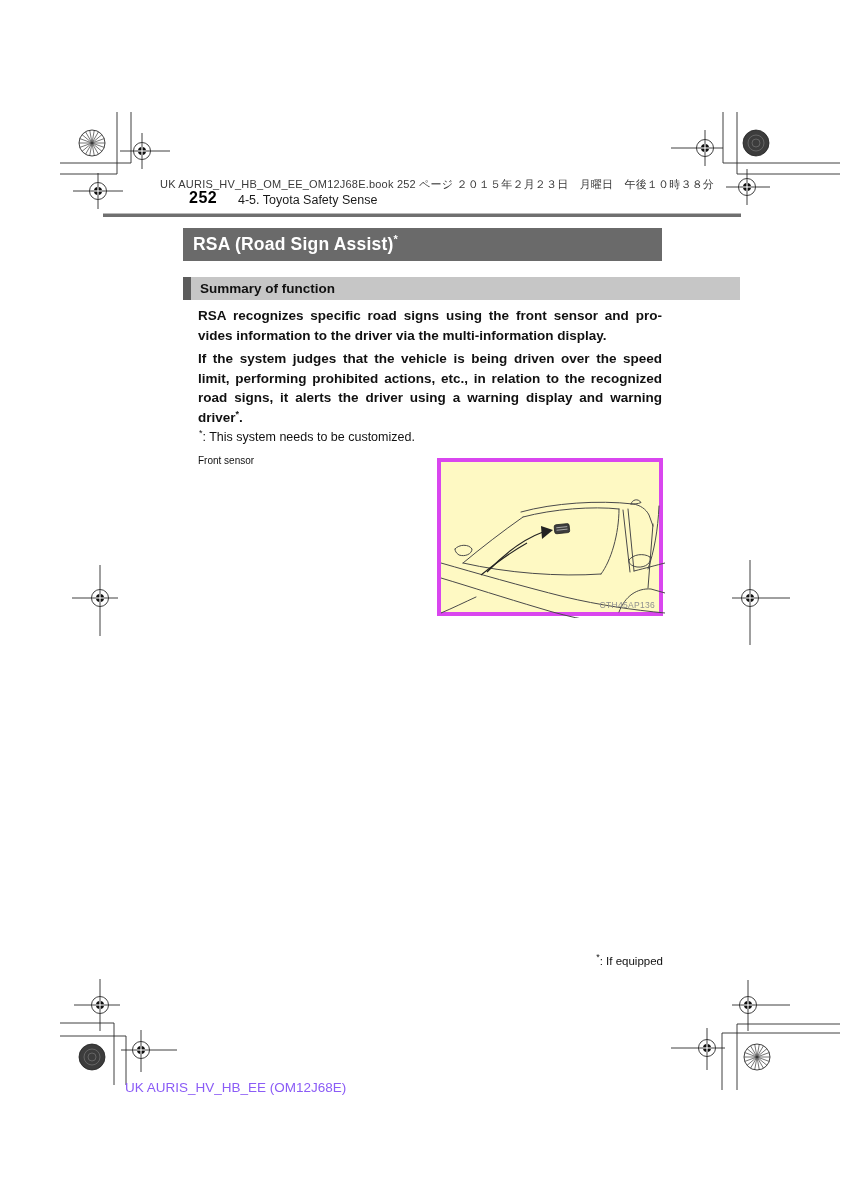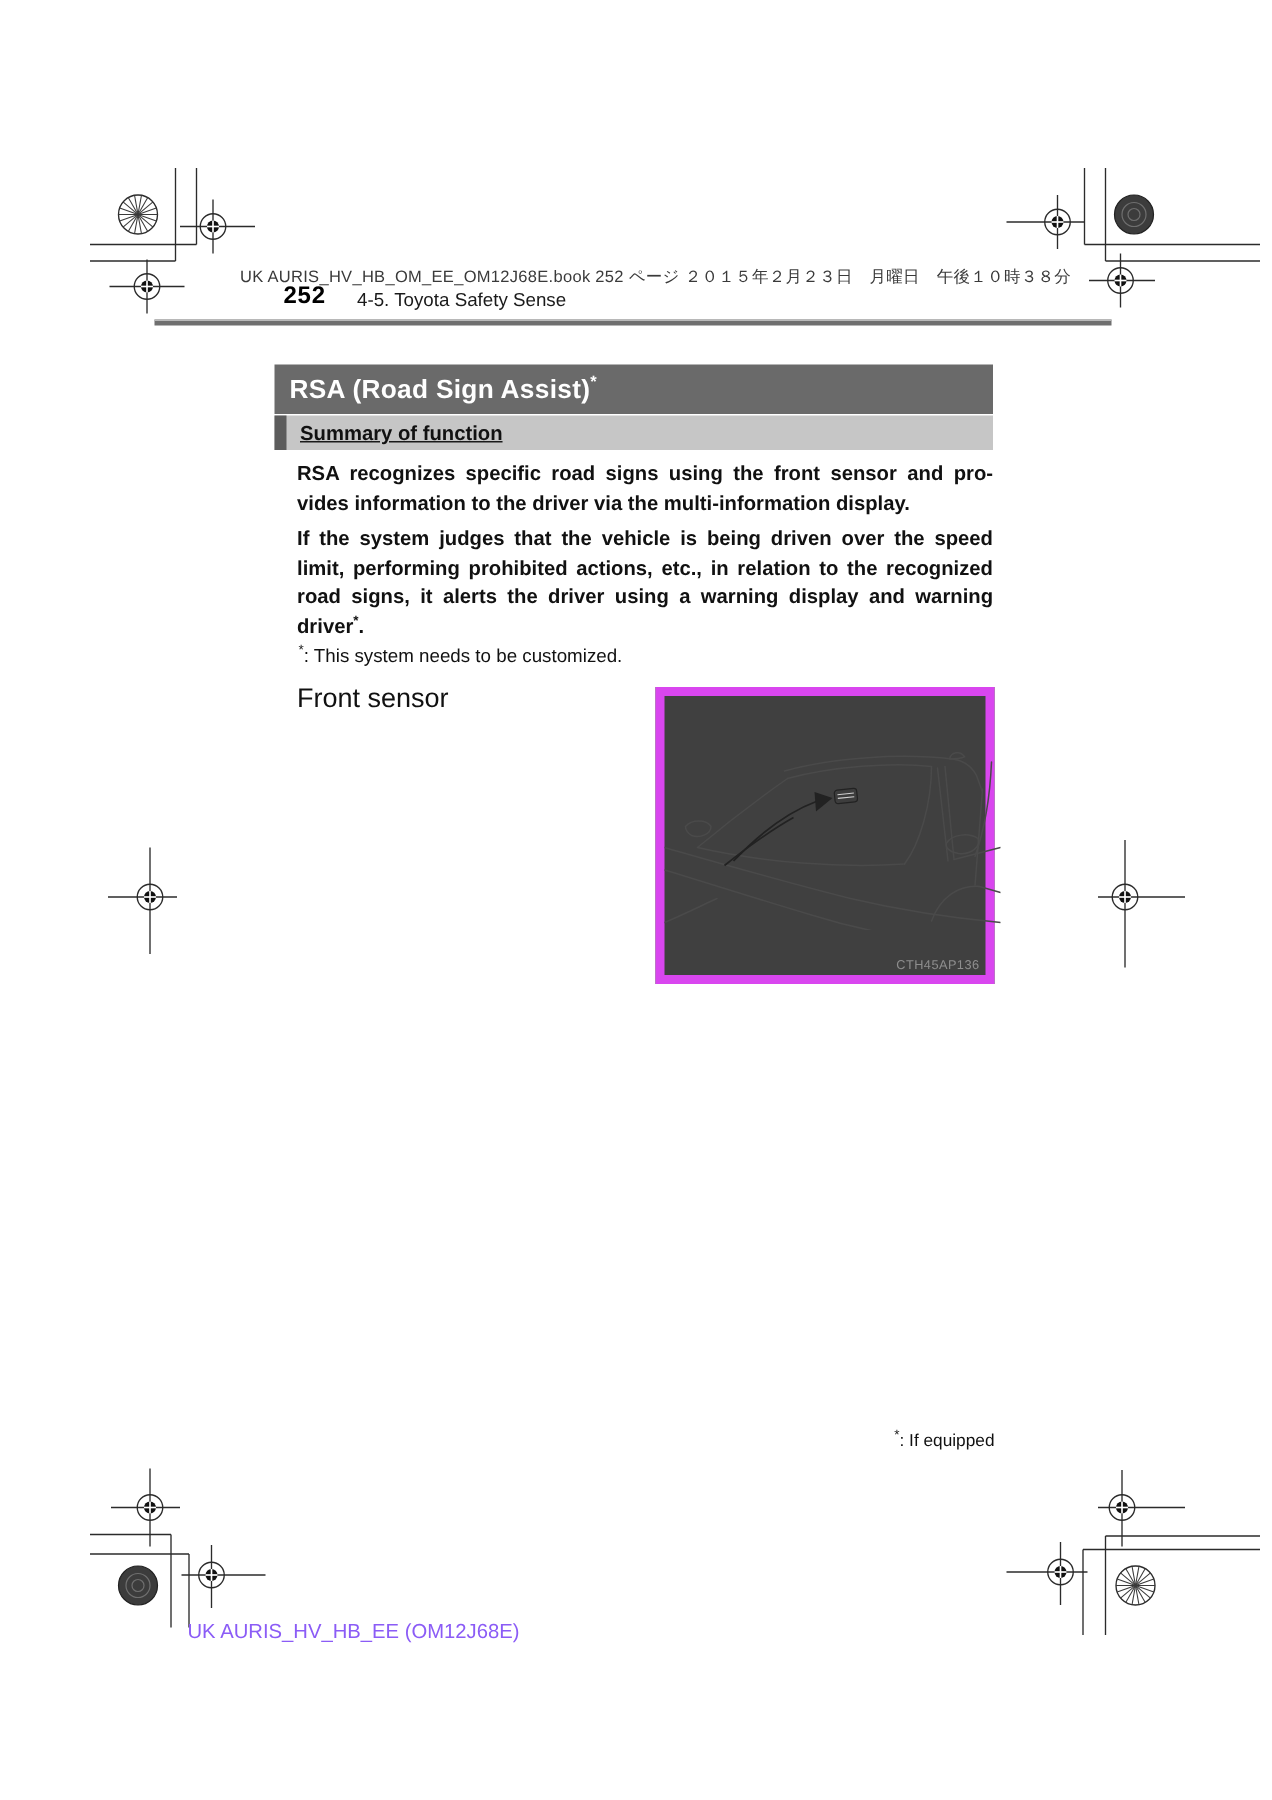--- a/index.html
+++ b/index.html
@@ -18,44 +18,44 @@
   .marks circle.inkring{fill:none;stroke:#6f6f6f;stroke-width:0.8;}
 
   .print-header{position:absolute;left:160px;top:141px;font-size:11px;color:#3a3a3a;white-space:nowrap;letter-spacing:0.2px;margin-top:36px;}
   .pagenum{position:absolute;left:189px;top:189px;font-size:16px;font-weight:bold;letter-spacing:0.5px;color:#000;}
   .section-title{position:absolute;left:238px;top:193px;font-size:12.5px;color:#1a1a1a;}
   .rule{position:absolute;left:103px;top:213px;width:638px;height:3px;background:var(--rule,#6f6f6f);border-top:1px solid #b9b9b9;}
 
   .titlebar{
     position:absolute;left:183px;top:228px;width:479px;height:33px;
     background:var(--title-bar,#6a6a6a);color:#ffffff;font-weight:bold;font-size:17.5px;
-    display:flex;align-items:center;padding-left:10px;box-sizing:border-box;letter-spacing:0.2px;margin-top:15px;
+    display:flex;align-items:center;padding-left:10px;box-sizing:border-box;letter-spacing:0.2px;
   }
   .titlebar sup{font-size:11px;vertical-align:super;line-height:0;}
 
   .heading{
-    position:absolute;left:183px;top:277px;width:479px;height:23px;
-    background:var(--heading-bg,#c6c6c6);display:flex;align-items:stretch;box-sizing:border-box;text-decoration:underline;
+    position:absolute;left:183px;top:277px;width:557px;height:23px;
+    background:var(--heading-bg,#c6c6c6);display:flex;align-items:stretch;box-sizing:border-box;
   }
   .heading .accent{width:8px;background:var(--heading-accent,#5c5c5c);margin-right:9px;}
   .heading .htext{font-weight:bold;font-size:13.5px;color:#111;align-self:center;}
 
   .para{position:absolute;left:198px;width:464px;font-size:13.5px;line-height:19.6px;color:#111;font-weight:bold;}
   .para .jl{text-align:justify;text-align-last:justify;}
   .para .ll{text-align:left;}
   #para1{top:306px;}
   #para2{top:349px;}
   sup.body{font-size:9px;vertical-align:super;line-height:0;}
 
   .footnote{position:absolute;left:199px;top:430px;font-size:12.5px;color:#111;}
-  .front-sensor{position:absolute;left:198px;top:455px;font-size:18px;color:#111;}
+  .front-sensor{position:absolute;left:198px;top:455px;font-size:10px;color:#111;}
 
   .figure{
-    position:absolute;left:437px;top:458px;width:226px;height:198px;
-    border:6px solid #d946ef;box-sizing:border-box;background:#404040;
+    position:absolute;left:437px;top:458px;width:226px;height:158px;
+    border:4px solid #d946ef;box-sizing:border-box;background:#fef9c3;
   }
   .figure svg{display:block;}
   .figure .car{stroke:#4a4a4a;fill:none;stroke-width:1;stroke-linecap:round;}
   .figcode{position:absolute;right:4px;bottom:2px;font-size:8.5px;color:#8e8e8e;letter-spacing:0.3px;}
 
   .equipped{position:absolute;left:435px;top:955px;width:228px;text-align:right;font-size:11.5px;color:#111;}
   .doc-footer{position:absolute;left:125px;top:1080px;font-size:13.5px;color:#8b5cf6;}
 </style>
 </head>
 <body>

